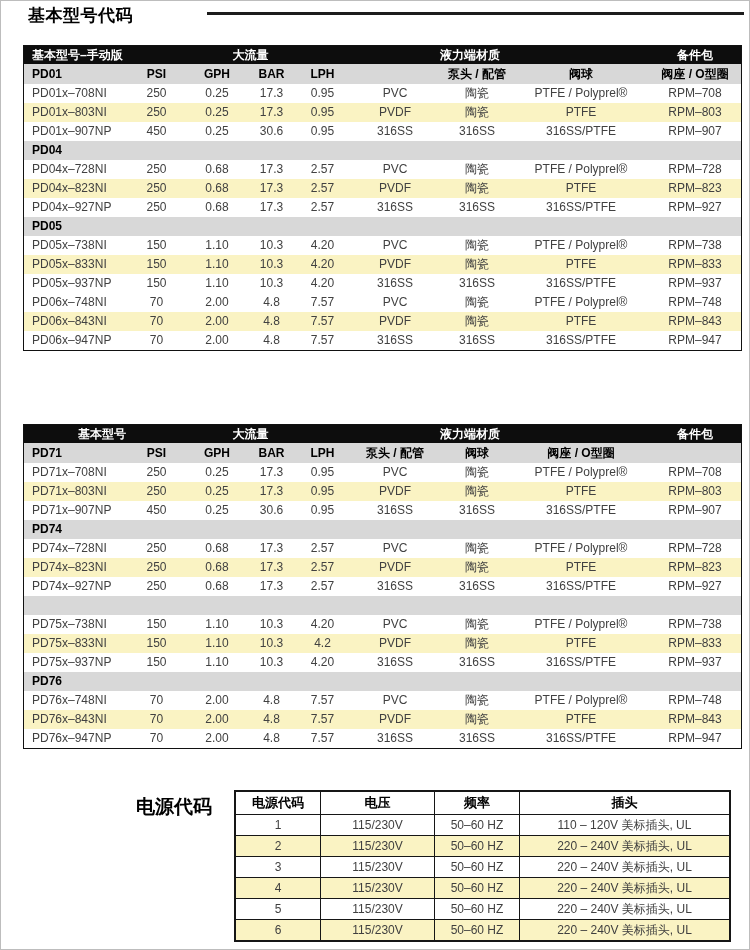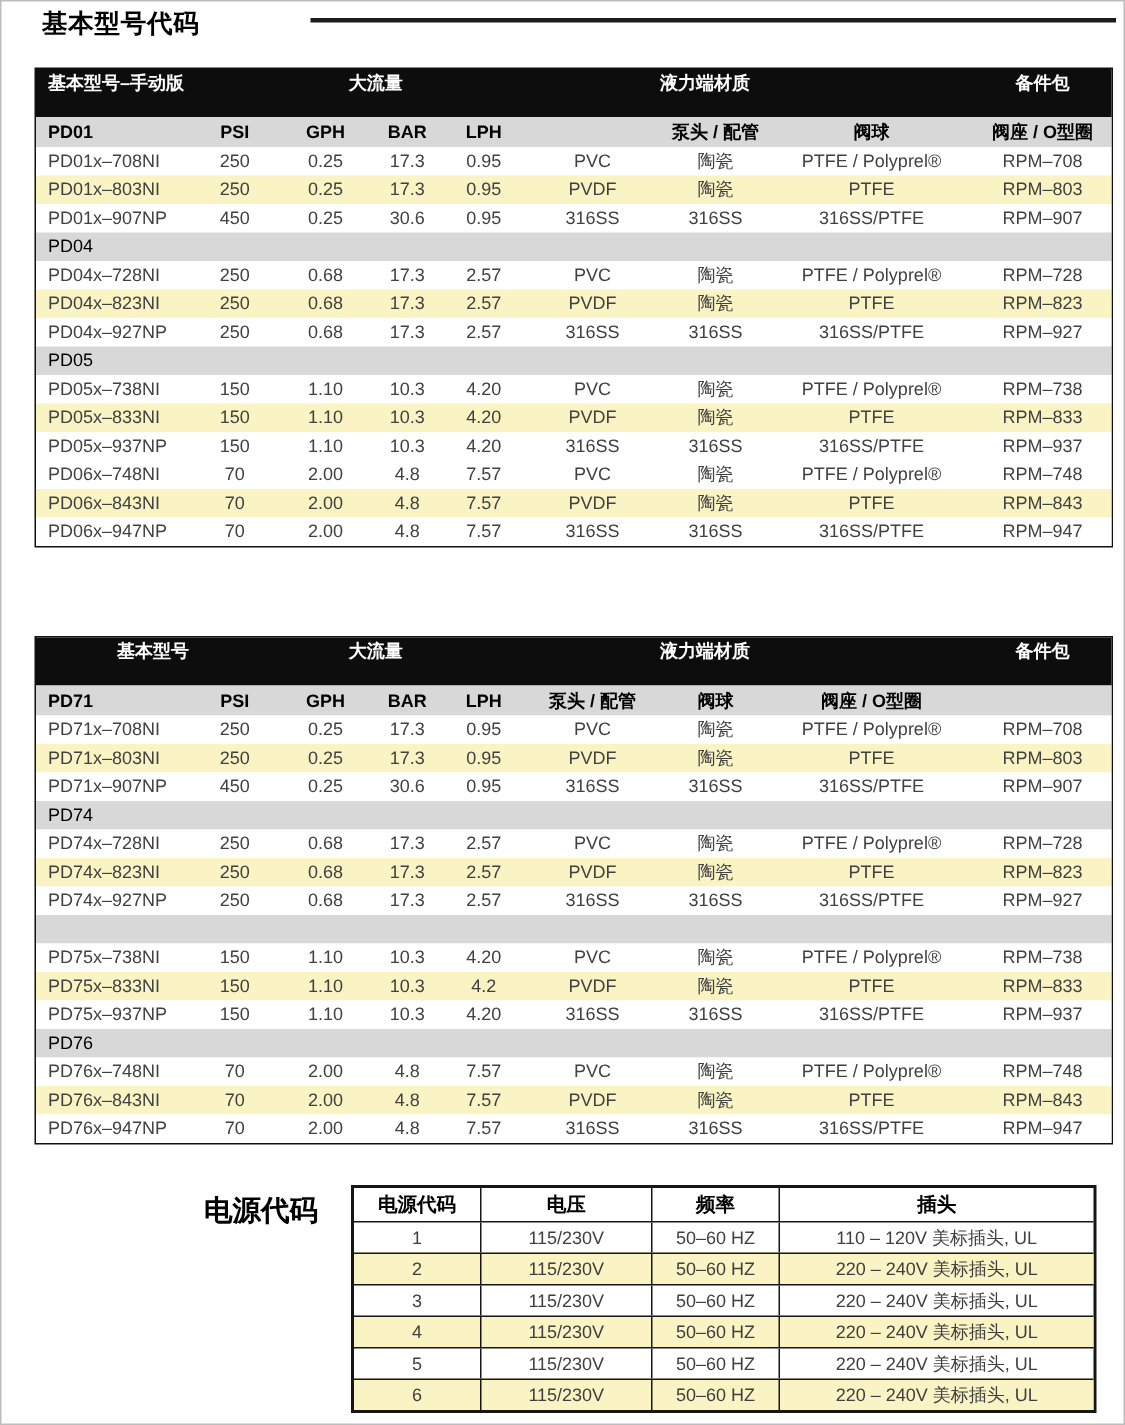--- a/index.html
+++ b/index.html
@@ -11,23 +11,23 @@
   }
   
   .title { position:absolute; left:27px; top:3px; font-size:17px; font-weight:bold;
            color:#000; letter-spacing:0.5px; white-space:nowrap; }
   .title-rule { position:absolute; left:206px; top:11px; width:537px; height:3px; background:#1c1c1c; }
 
   
   .spec-table { position:absolute; left:22px; width:719px; border:1.5px solid #111; background:#fff; }
   .spec-table .tr { display:grid; grid-template-columns:102px 61px 60px 49px 53px 92px 72px 136px 1fr; }
   .spec-table .cell { overflow:hidden; white-space:nowrap; }
-  .h1row  { background:#0d0d0d; color:#fff; height:32px; line-height:18px; font-size:12px; font-weight:bold; }
+  .h1row  { background:#0d0d0d; color:#fff; height:18px; line-height:18px; font-size:12px; font-weight:bold; }
   .h2row  { background:#d8d8d8; color:#000; height:20px; line-height:20px; font-size:12px; font-weight:bold; }
-  .secrow { background:#d8d8d8; color:#000; height:19px; line-height:19px; font-size:12px; font-weight:normal; }
+  .secrow { background:#d8d8d8; color:#000; height:19px; line-height:19px; font-size:12px; font-weight:bold; }
   .datarow { background:#fff; height:19px; line-height:19px; font-size:12px; color:#414141; }
   .datarow.hl { background:var(--hl,#faf3c3); }
   .cell.l { text-align:left; padding-left:8px; }
   .cell.c { text-align:center; }
   .g1 { padding-left:26px; }   
   .g2 { padding-right:58px; }  
   .g3 { }  
   #spec-0 { top:44px; }
   #spec-1 { top:423px; }
 

